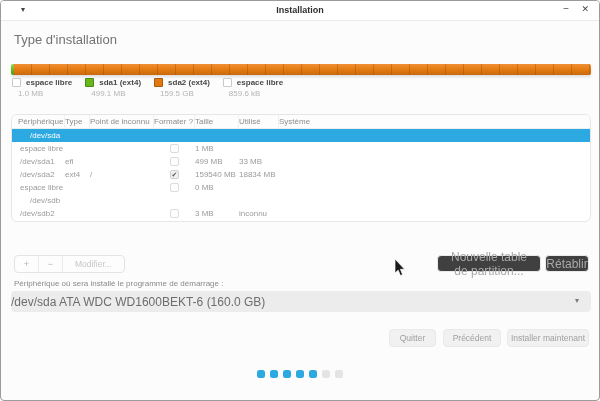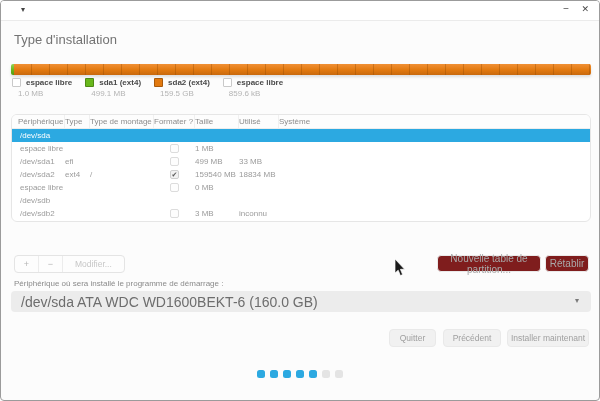--- a/index.html
+++ b/index.html
@@ -52,21 +52,21 @@
   .trow {
     display:grid; grid-template-columns:53px 25px 64px 41px 44px 40px 1fr;
     height:13px; align-items:center; font-size:8px; color:#9b9b9b;
   }
   .thead { height:14px; border-bottom:1px solid #ededed; color:#8d8d8d; background:#fdfdfd; }
   .thead .cell { border-right:1px solid #f0f0f0; height:100%; display:flex; align-items:center; }
   .thead .cell:last-child { border-right:none; }
   .cell { padding-left:0; white-space:nowrap; overflow:hidden; }
   .cell.c1 { padding-left:6px; }
   .trow .c1.child { padding-left:8px; }
-  .trow.group .c1 { padding-left:8px; }
+  .trow.group .c1 { padding-left:18px; }
   .trow.selected { background:#2ca9e1; color:#ffffff; }
   .cbwrap { display:flex; justify-content:center; width:100%; }
   .checkbox {
     width:9px; height:9px; border:1px solid #dcdcdc; border-radius:2px;
     background:#fdfdfd; font-size:7px; line-height:7px; text-align:center; color:#5a5a5a;
   }
   .checkbox.checked { background:#f2f2f2; border-color:#cfcfcf; }
   
   .toolbar-left {
     position:absolute; top:254px; left:13px; display:flex;
@@ -74,32 +74,32 @@
   }
   .tb-btn {
     height:16px; font-size:9px; color:#b5b5b5; background:transparent; border:none;
     border-right:1px solid #ececec; display:flex; align-items:center; justify-content:center;
   }
   .tb-btn:last-child { border-right:none; }
   .tb-btn.sq { width:24px; }
   .tb-btn.edit { padding:0 12px; font-size:8.5px; color:#c6c6c6; }
   .gbtn {
     position:absolute; height:17px; border:1px solid #eaeaea; border-radius:4px;
-    background:#7f1d1d; color:#a9a9a9; font-size:10px;
+    background:#404040; color:#a9a9a9; font-size:12px;
     display:flex; align-items:center; justify-content:center; padding:0 10px;
   }
   .btn-newtable { top:254px; right:58px; width:104px; }
   .btn-revert   { top:254px; right:10px;  width:44px; }
   
   .boot-label { position:absolute; top:278px; left:13px; font-size:8px; color:#8a8a8a; }
   .boot-select {
     position:absolute; top:290px; left:10px; width:580px; height:21px;
     background:#ececec; border-radius:4px; display:flex; align-items:center;
   }
-  .boot-value { font-size:14px; color:#6d6d6d; padding-left:10px; }
+  .boot-value { font-size:12px; color:#6d6d6d; }
   .boot-caret { position:absolute; right:12px; top:5px; font-size:8px; color:#7a7a7a; }
   
   .action-btn {
     position:absolute; top:328px; height:18px; border:1px solid #e9e9e9; border-radius:4px;
     background:#f1f1f1; color:#9f9f9f; font-size:8.5px;
     display:flex; align-items:center; justify-content:center;
   }
   .btn-quit    { right:163px; width:47px; }
   .btn-back    { right:98px;  width:58px; }
   .btn-install { right:10px;  width:82px; }
@@ -110,20 +110,21 @@
   
   .cursor { position:absolute; top:258px; left:393px; width:12px; height:18px; pointer-events:none; }
 </style>
 </head>
 <body>
 
 <div class="window">
 
   <div class="titlebar">
     <span class="win-menu">▾</span>
+    <div class="titlebar-title">Installation</div>
     <span class="win-min">−</span>
     <span class="win-close">✕</span>
   </div>
 
   <div class="page-title">Type d'installation</div>
 
   <div class="pbar" id="pbar">
       <div class="pbar-seg green" style="width: 0.5%;"></div>
       <div class="pbar-seg orange" style="width: 99.5%;"></div>
     </div>
@@ -156,21 +157,21 @@
           <span class="legend-label">espace libre</span>
         </div>
         <div class="legend-size">859.6 kB</div>
       </div>
     </div>
 
   <div class="ptable">
     <div class="trow thead" id="thead">
         <div class="cell c1">Périphérique</div>
         <div class="cell c2">Type</div>
-        <div class="cell c3">Type de montage</div>
+        <div class="cell c3">Point de inconnu</div>
         <div class="cell c4">Formater ?</div>
         <div class="cell c5">Taille</div>
         <div class="cell c6">Utilisé</div>
         <div class="cell c7">Système</div>
       </div>
     <div id="tbody">
         <div class="trow group selected">
           <div class="cell c1">/dev/sda</div>
           <div class="cell c2"></div>
           <div class="cell c3"></div>

